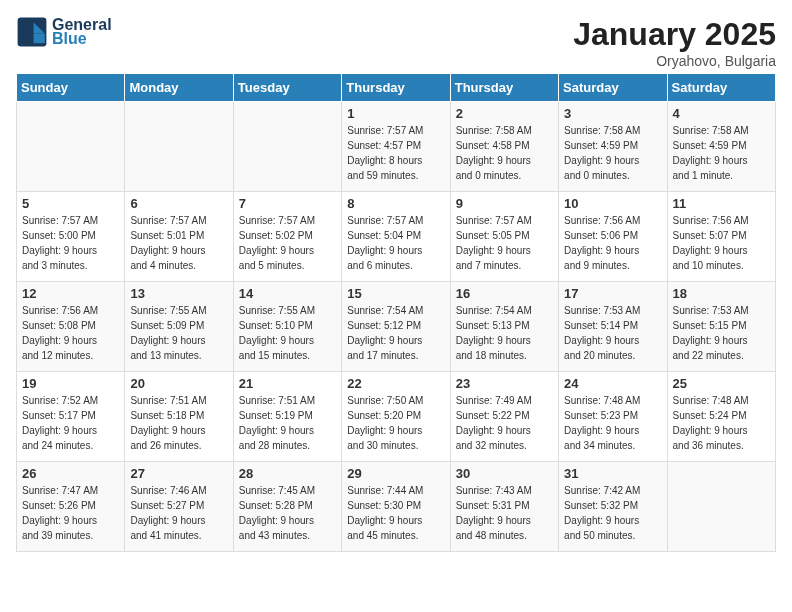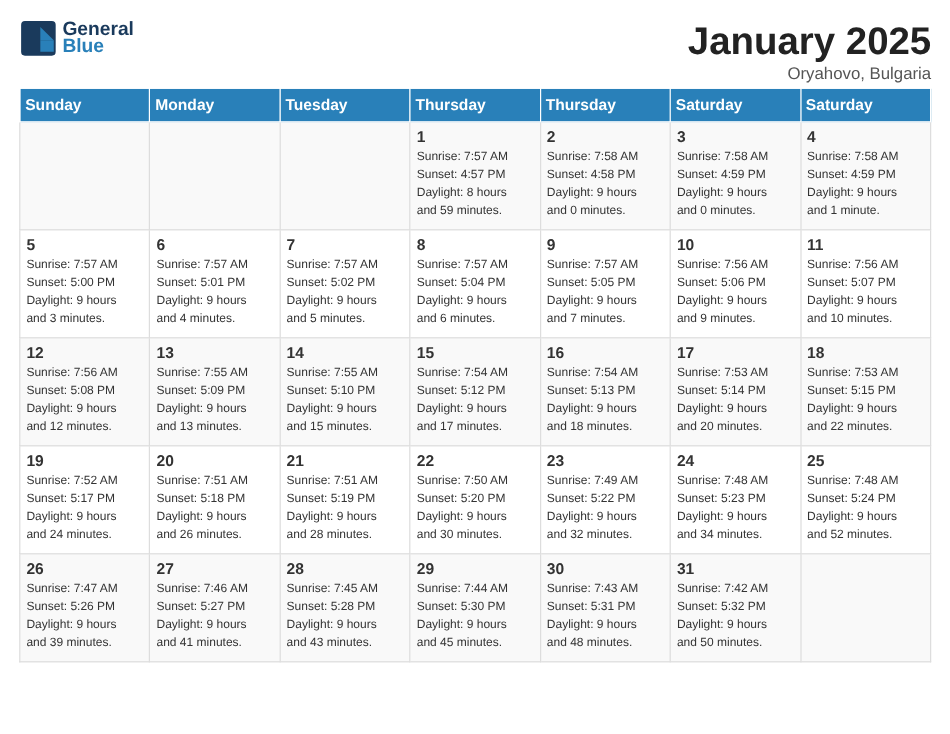--- a/index.html
+++ b/index.html
@@ -341,21 +341,21 @@
             <div>Daylight: 9 hours</div>
             <div>and 34 minutes.</div>
           </div>
         </td>
         <td>
           <div class="day-num">25</div>
           <div class="day-info">
             <div>Sunrise: 7:48 AM</div>
             <div>Sunset: 5:24 PM</div>
             <div>Daylight: 9 hours</div>
-            <div>and 52 minutes.</div>
+            <div>and 36 minutes.</div>
           </div>
         </td>
       </tr>
       <tr>
         <td>
           <div class="day-num">26</div>
           <div class="day-info">
             <div>Sunrise: 7:47 AM</div>
             <div>Sunset: 5:26 PM</div>
             <div>Daylight: 9 hours</div>

